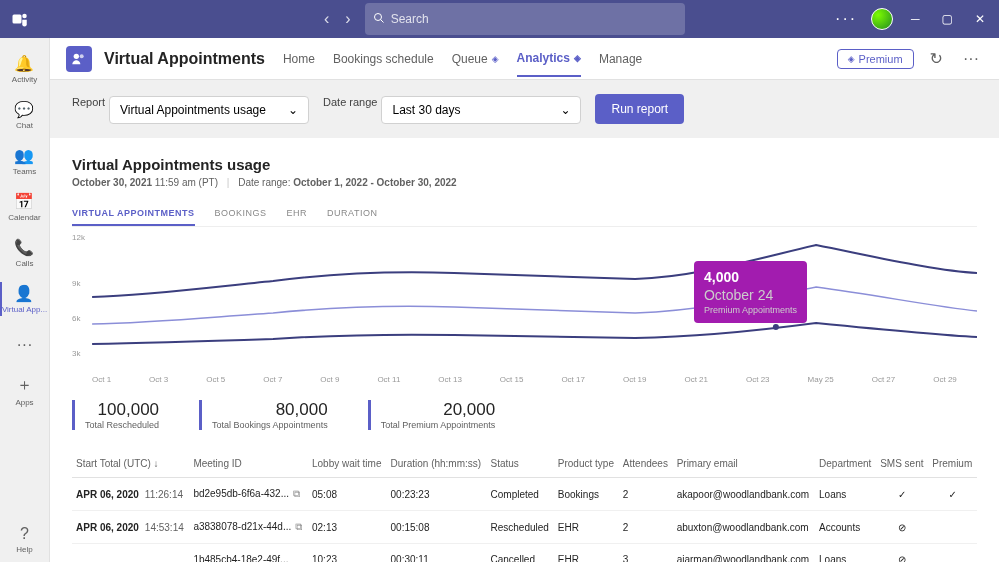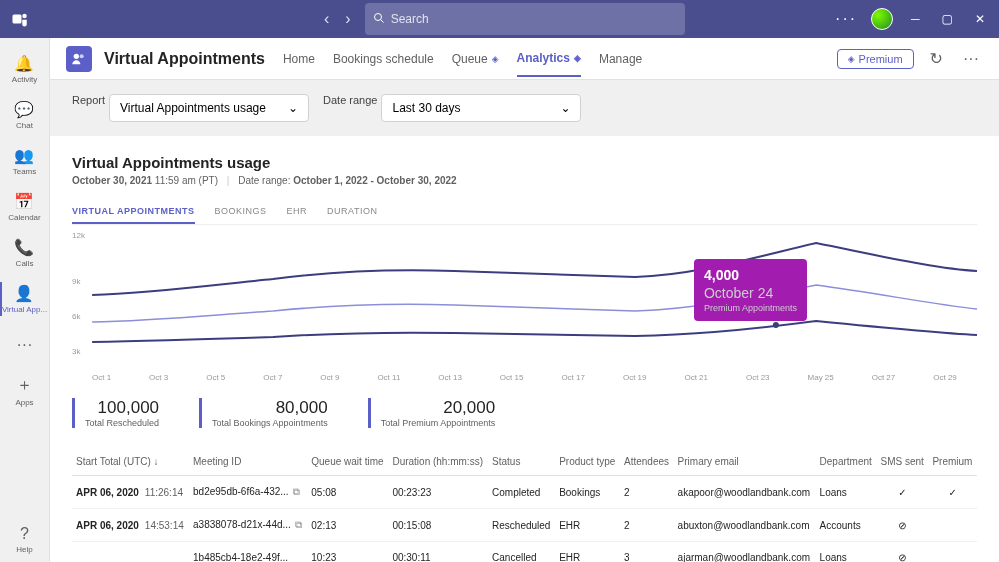--- a/index.html
+++ b/index.html
@@ -200,20 +200,21 @@
             <span>⌄</span>
           </div>
       </div>
       <div class="field">
         <label>Date range</label>
         <div class="select">
             <span>Last 30 days</span>
             <span>⌄</span>
           </div>
       </div>
+      <button class="run-btn">Run report</button>
     </div>
 
     <div class="report-body">
       <div class="report-title">Virtual Appointments usage</div>
       <div class="report-meta">
         <b>October 30, 2021</b> <span>11:59 am (PT)</span>
         <span class="sep">|</span>
         <span>Date range:</span> <b>October 1, 2022 - October 30, 2022</b>
       </div>
 
@@ -272,21 +273,21 @@
             <div class="val">20,000</div>
             <div class="lbl">Total Premium Appointments</div>
           </div>
       </div>
 
       <table>
         <thead>
             <tr id="thead-row">
               <th>Start Total (UTC) ↓</th>
               <th>Meeting ID</th>
-              <th>Queue wait time</th>
+              <th>Lobby wait time</th>
               <th>Duration (hh:mm:ss)</th>
               <th>Status</th>
               <th>Product type</th>
               <th>Attendees</th>
               <th>Primary email</th>
               <th>Department</th>
               <th>SMS sent</th>
               <th>Premium</th>
             </tr>
           </thead>

